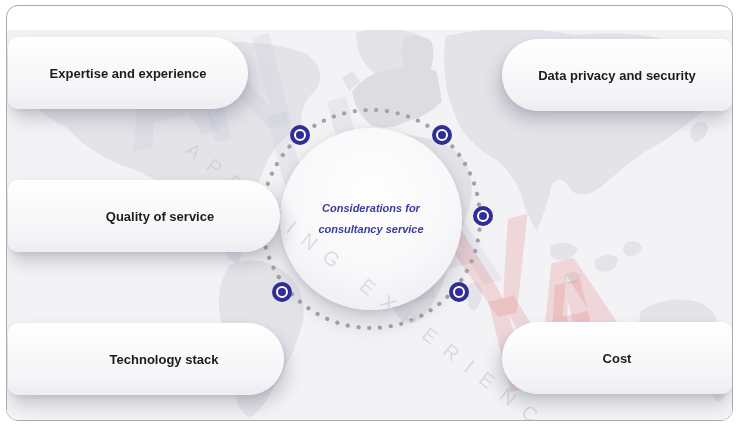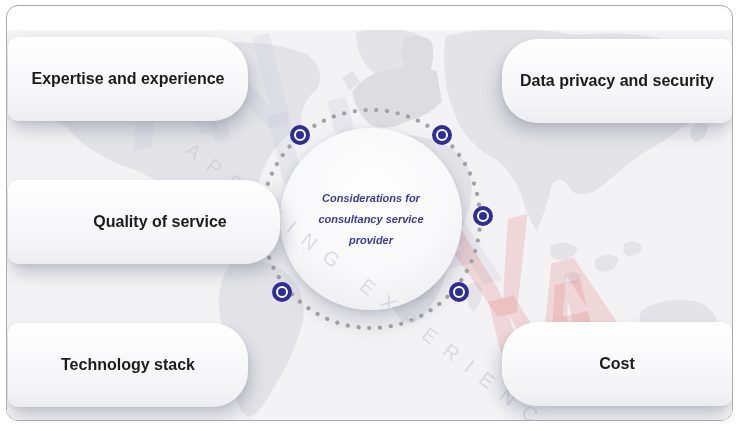--- a/index.html
+++ b/index.html
@@ -57,34 +57,34 @@
     background:#2e2e96;transform:translate(-50%,-50%);
   }
   .bdot.tl{left:283px;top:119px;}
   .bdot.tr{left:425px;top:119px;}
   .bdot.ml{left:241px;top:196px;}
   .bdot.mr{left:466px;top:200px;}
   .bdot.bl{left:265px;top:276px;}
   .bdot.br{left:442px;top:276px;}
   
   .pill{
-    position:absolute;height:84px;z-index:40;display:flex;align-items:center;justify-content:center;
+    position:absolute;height:72px;z-index:40;display:flex;align-items:center;justify-content:center;
     background:linear-gradient(180deg,#ffffff 0%,#f4f4f7 78%,#ededf1 100%);
-    font-size:16px;font-weight:700;color:#1c1c1e;
+    font-size:13px;font-weight:700;color:#1c1c1e;
   }
   .pill.left{
     left:1px;width:240px;border-radius:10px 36px 36px 10px;
     box-shadow:4px 10px 16px rgba(110,110,132,0.32), 0 2px 4px rgba(120,120,140,0.15);
   }
   .pill.right{
     right:0px;width:230px;border-radius:36px 10px 10px 36px;
     box-shadow:-4px 10px 16px rgba(110,110,132,0.32), 0 2px 4px rgba(120,120,140,0.15);
     align-items:center;
   }
-  .pill.l1{top:31px;}  .pill.l2{top:174px;padding-left:32px;} .pill.l3{top:317px;}
+  .pill.l1{top:31px;}  .pill.l2{top:174px;padding-left:32px;} .pill.l3{top:317px;padding-left:36px;}
   .pill.r1{top:33px;}  .pill.r2{top:170px;} .pill.r3{top:316px;}
 </style>
 </head>
 <body>
 
 <div class="card">
 
   <div class="map-zone">
     <svg viewBox="0 0 727 392" preserveAspectRatio="none">
       <rect x="0" y="0" width="727" height="392" fill="#f3f3f5"></rect>
@@ -137,21 +137,20 @@
   <div class="wm-tagline">APPLYING EXPERIENCE</div>
 
   <svg class="ring" viewBox="0 0 232 232">
     <circle cx="116" cy="116" r="109" fill="none" stroke="#a2a2a8" stroke-width="4.2" stroke-dasharray="0.1 10.7" stroke-linecap="round"></circle>
   </svg>
 
   <div class="center-circle">
     <div class="center-title">
       <div>Considerations for</div>
       <div>consultancy service</div>
-      <div>provider</div>
     </div>
   </div>
 
   <div class="bdot tl"></div>
   <div class="bdot tr"></div>
   <div class="bdot ml"></div>
   <div class="bdot mr"></div>
   <div class="bdot bl"></div>
   <div class="bdot br"></div>
 

